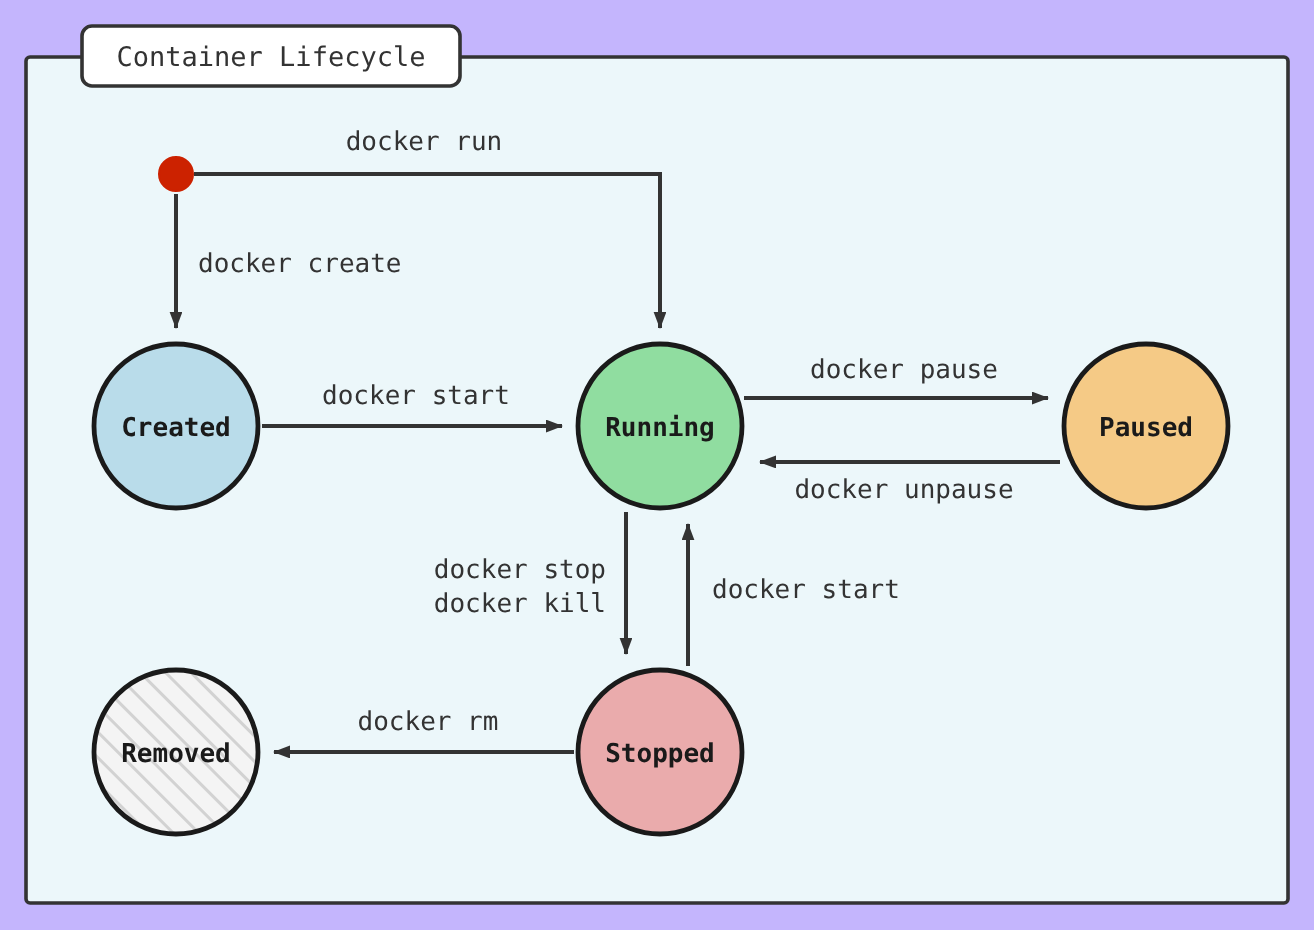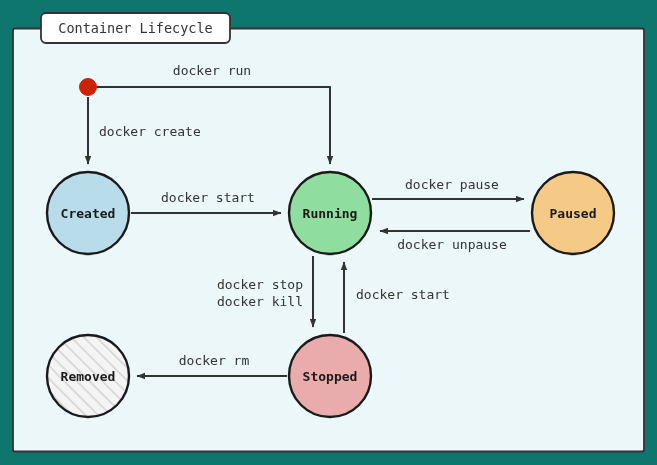--- a/index.html
+++ b/index.html
@@ -10,21 +10,21 @@
   body {
     width: 657px;
     height: 465px;
     overflow: hidden;
     font-family: "DejaVu Sans Mono", "Liberation Mono", monospace;
   }
   #stage {
     position: relative;
     width: 657px;
     height: 465px;
-    background: #0f766e;
+    background: #c4b5fd;
   }
   #diagram-svg {
     position: absolute;
     left: 0;
     top: 0;
   }
   .edge-label, .node-label, .title-label {
     font-family: "DejaVu Sans Mono", "Liberation Mono", monospace;
   }
 </style>

